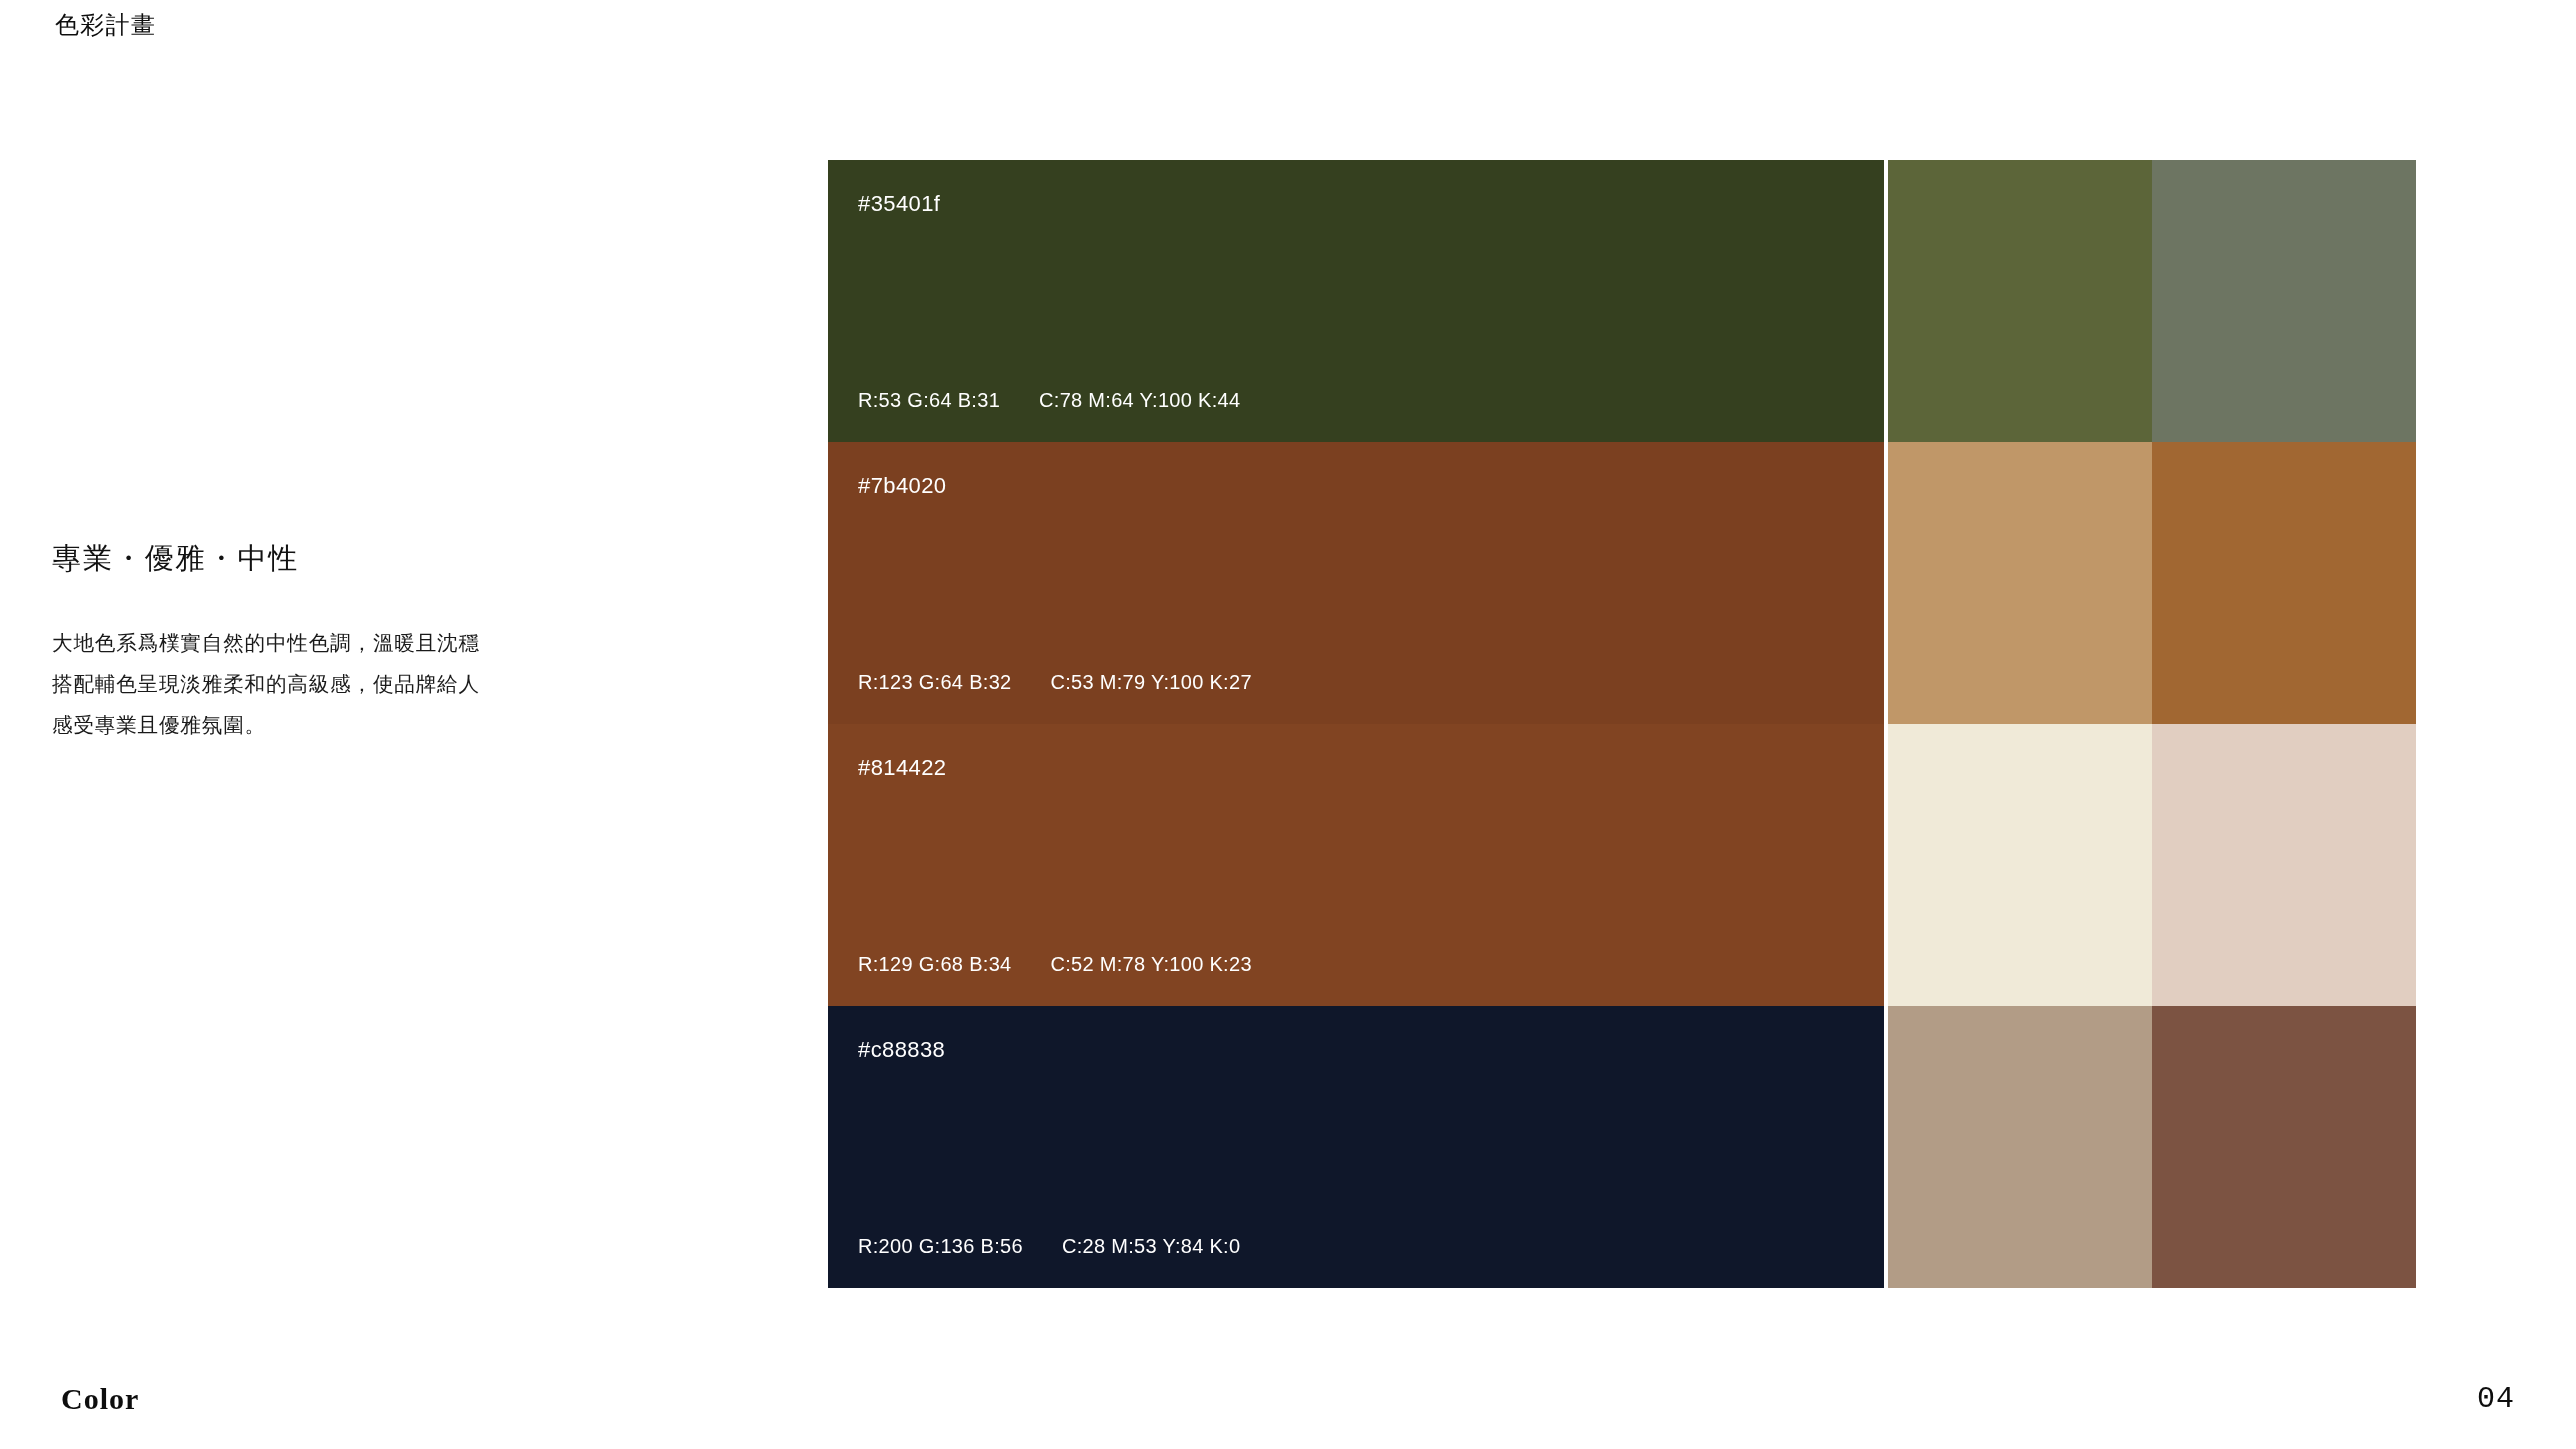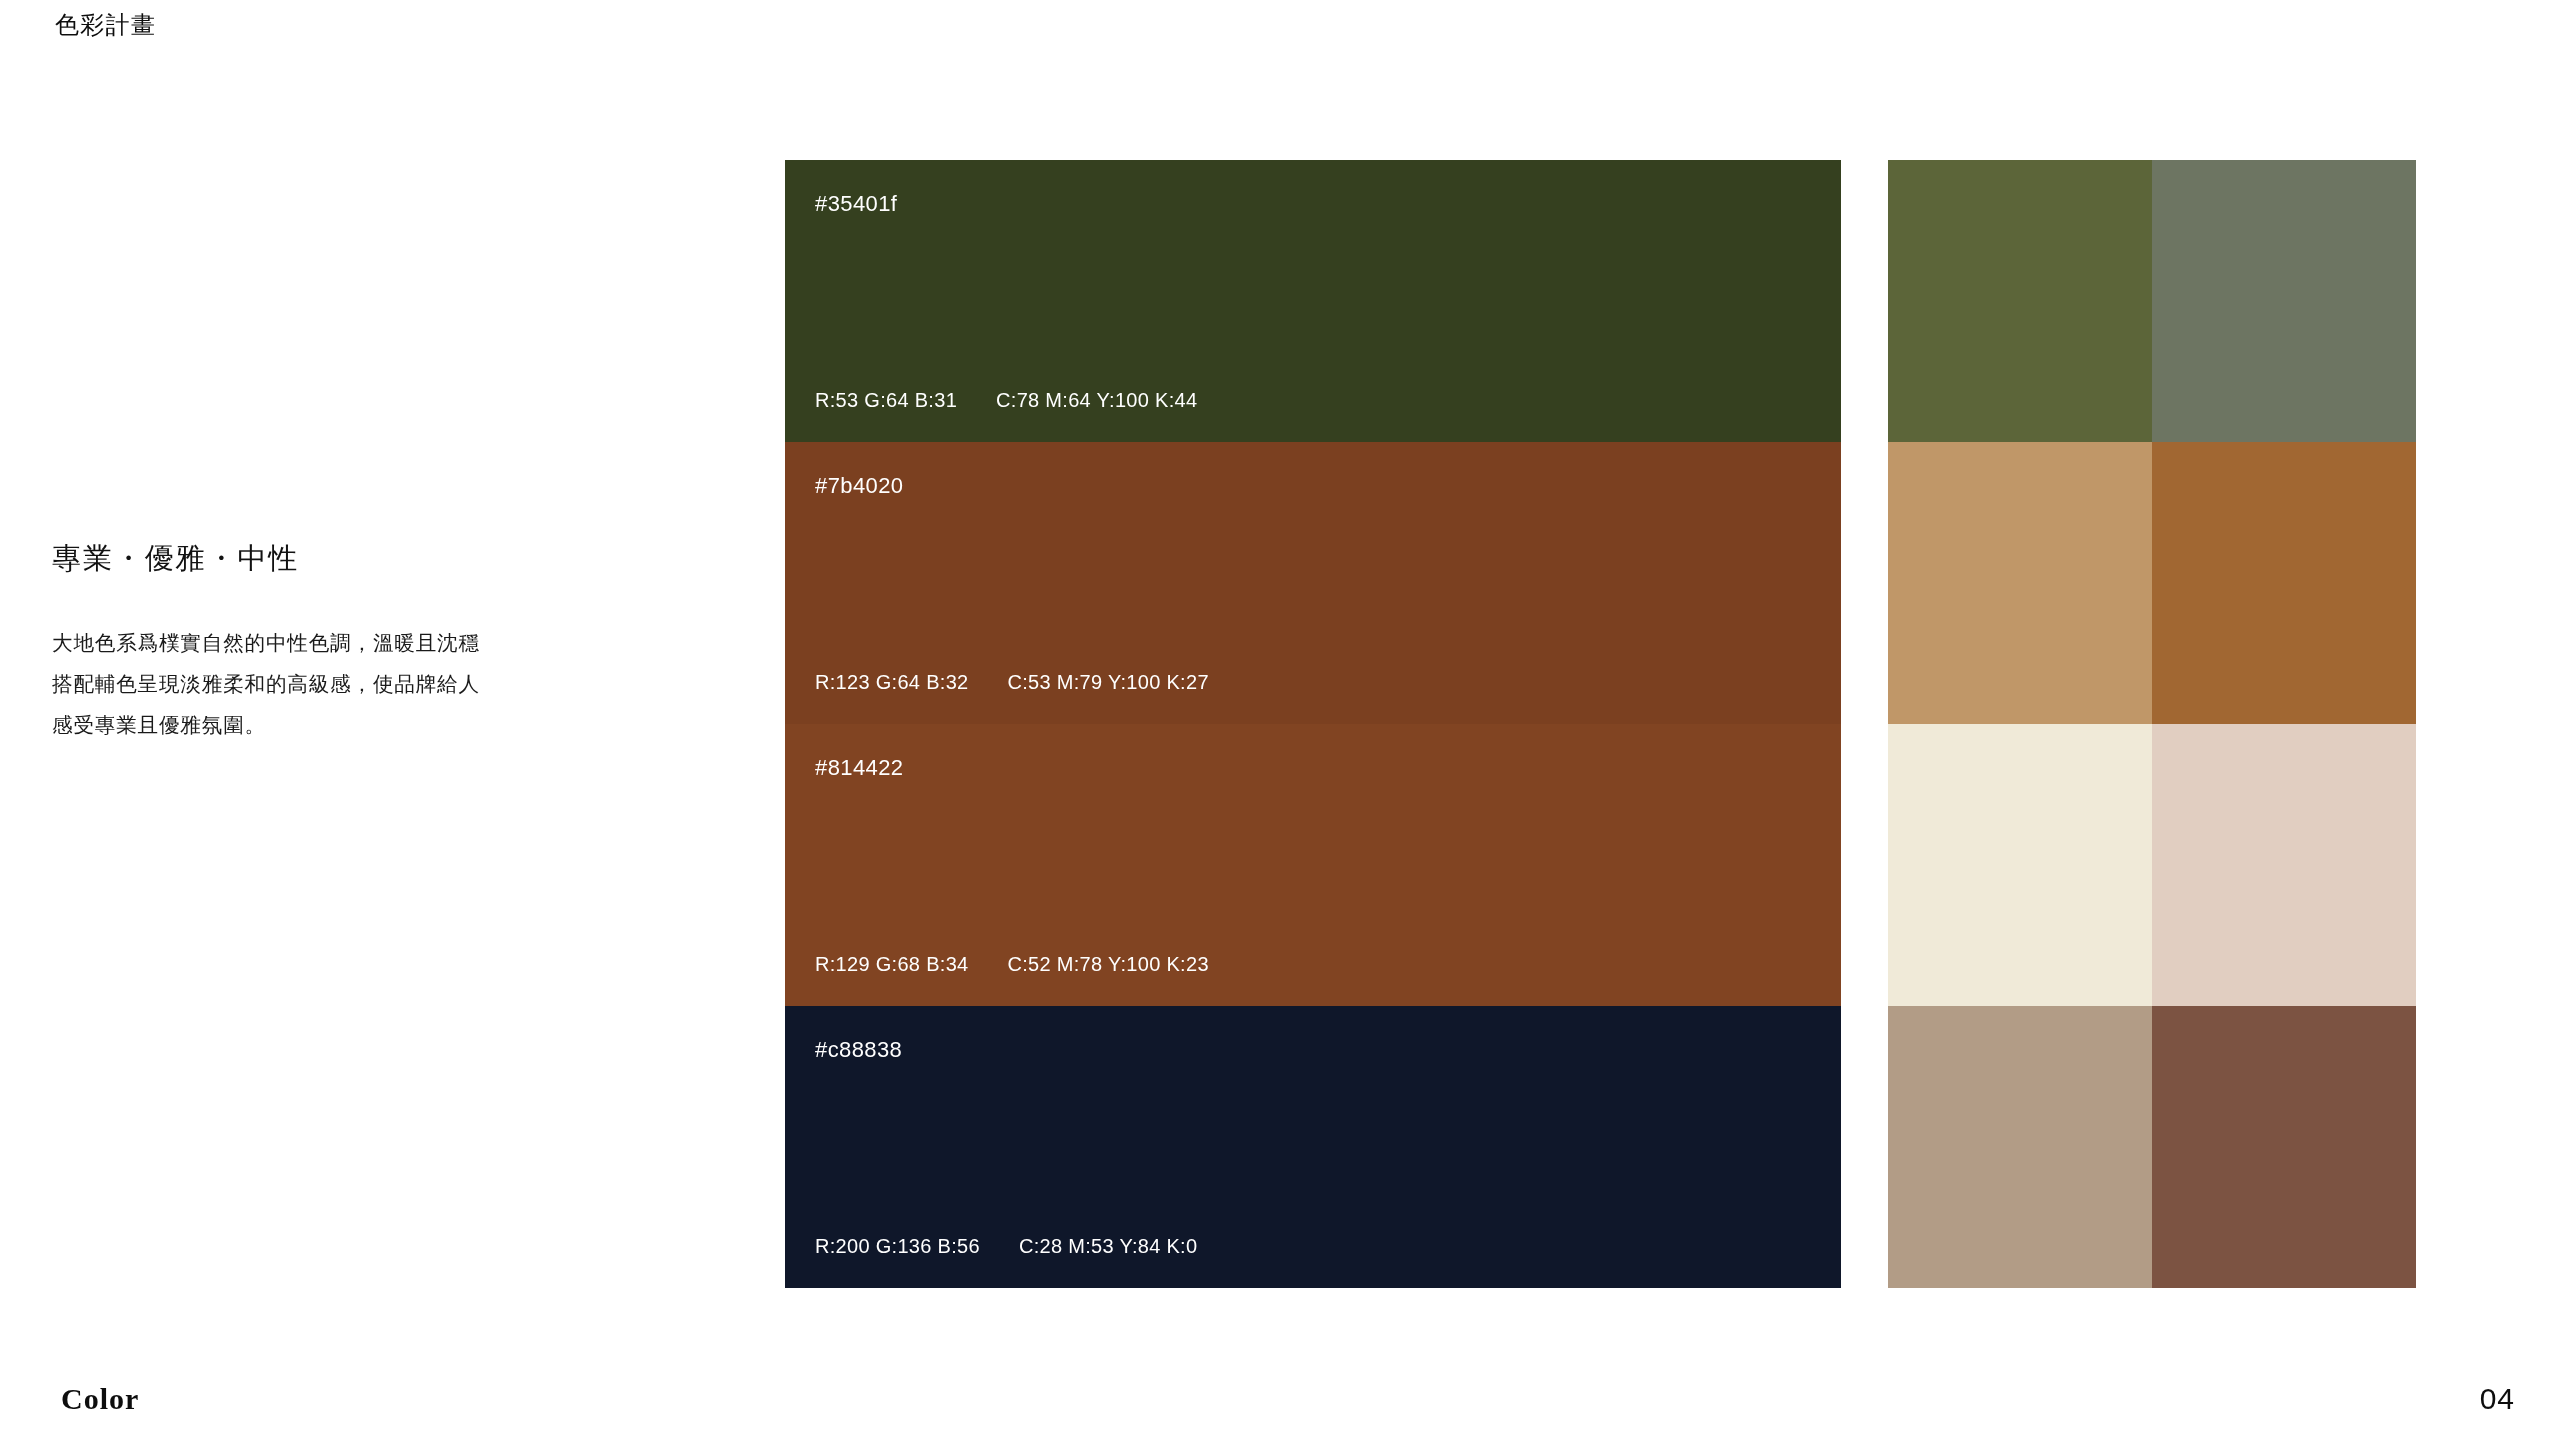--- a/index.html
+++ b/index.html
@@ -53,21 +53,21 @@
     font-weight: 400;
   }
   .left-body p {
     margin: 0;
     white-space: nowrap;
   }
 
   
   .palette-main {
     position: absolute;
-    left: 785px;
+    left: 828px;
     top: 160px;
     width: 1056px;
     height: 1128px;
     display: flex;
     flex-direction: column;
   }
   .swatch {
     position: relative;
     flex: 1 1 0;
     min-height: 0;
@@ -119,21 +119,21 @@
     font-family: "Liberation Serif", "DejaVu Serif", serif;
     font-size: 30px;
     letter-spacing: 1px;
     color: #0d0d0d;
     font-weight: bold;
   }
   .footer-page {
     position: absolute;
     right: 61px;
     bottom: 33px;
-    font-family: Liberation Sans, sans-serif;
+    font-family: Liberation Mono, monospace;
     font-size: 30px;
     letter-spacing: 1px;
     color: #0d0d0d;
   }
 </style>
 </head>
 <body>
 
 <div class="page-title">色彩計畫</div>
 

